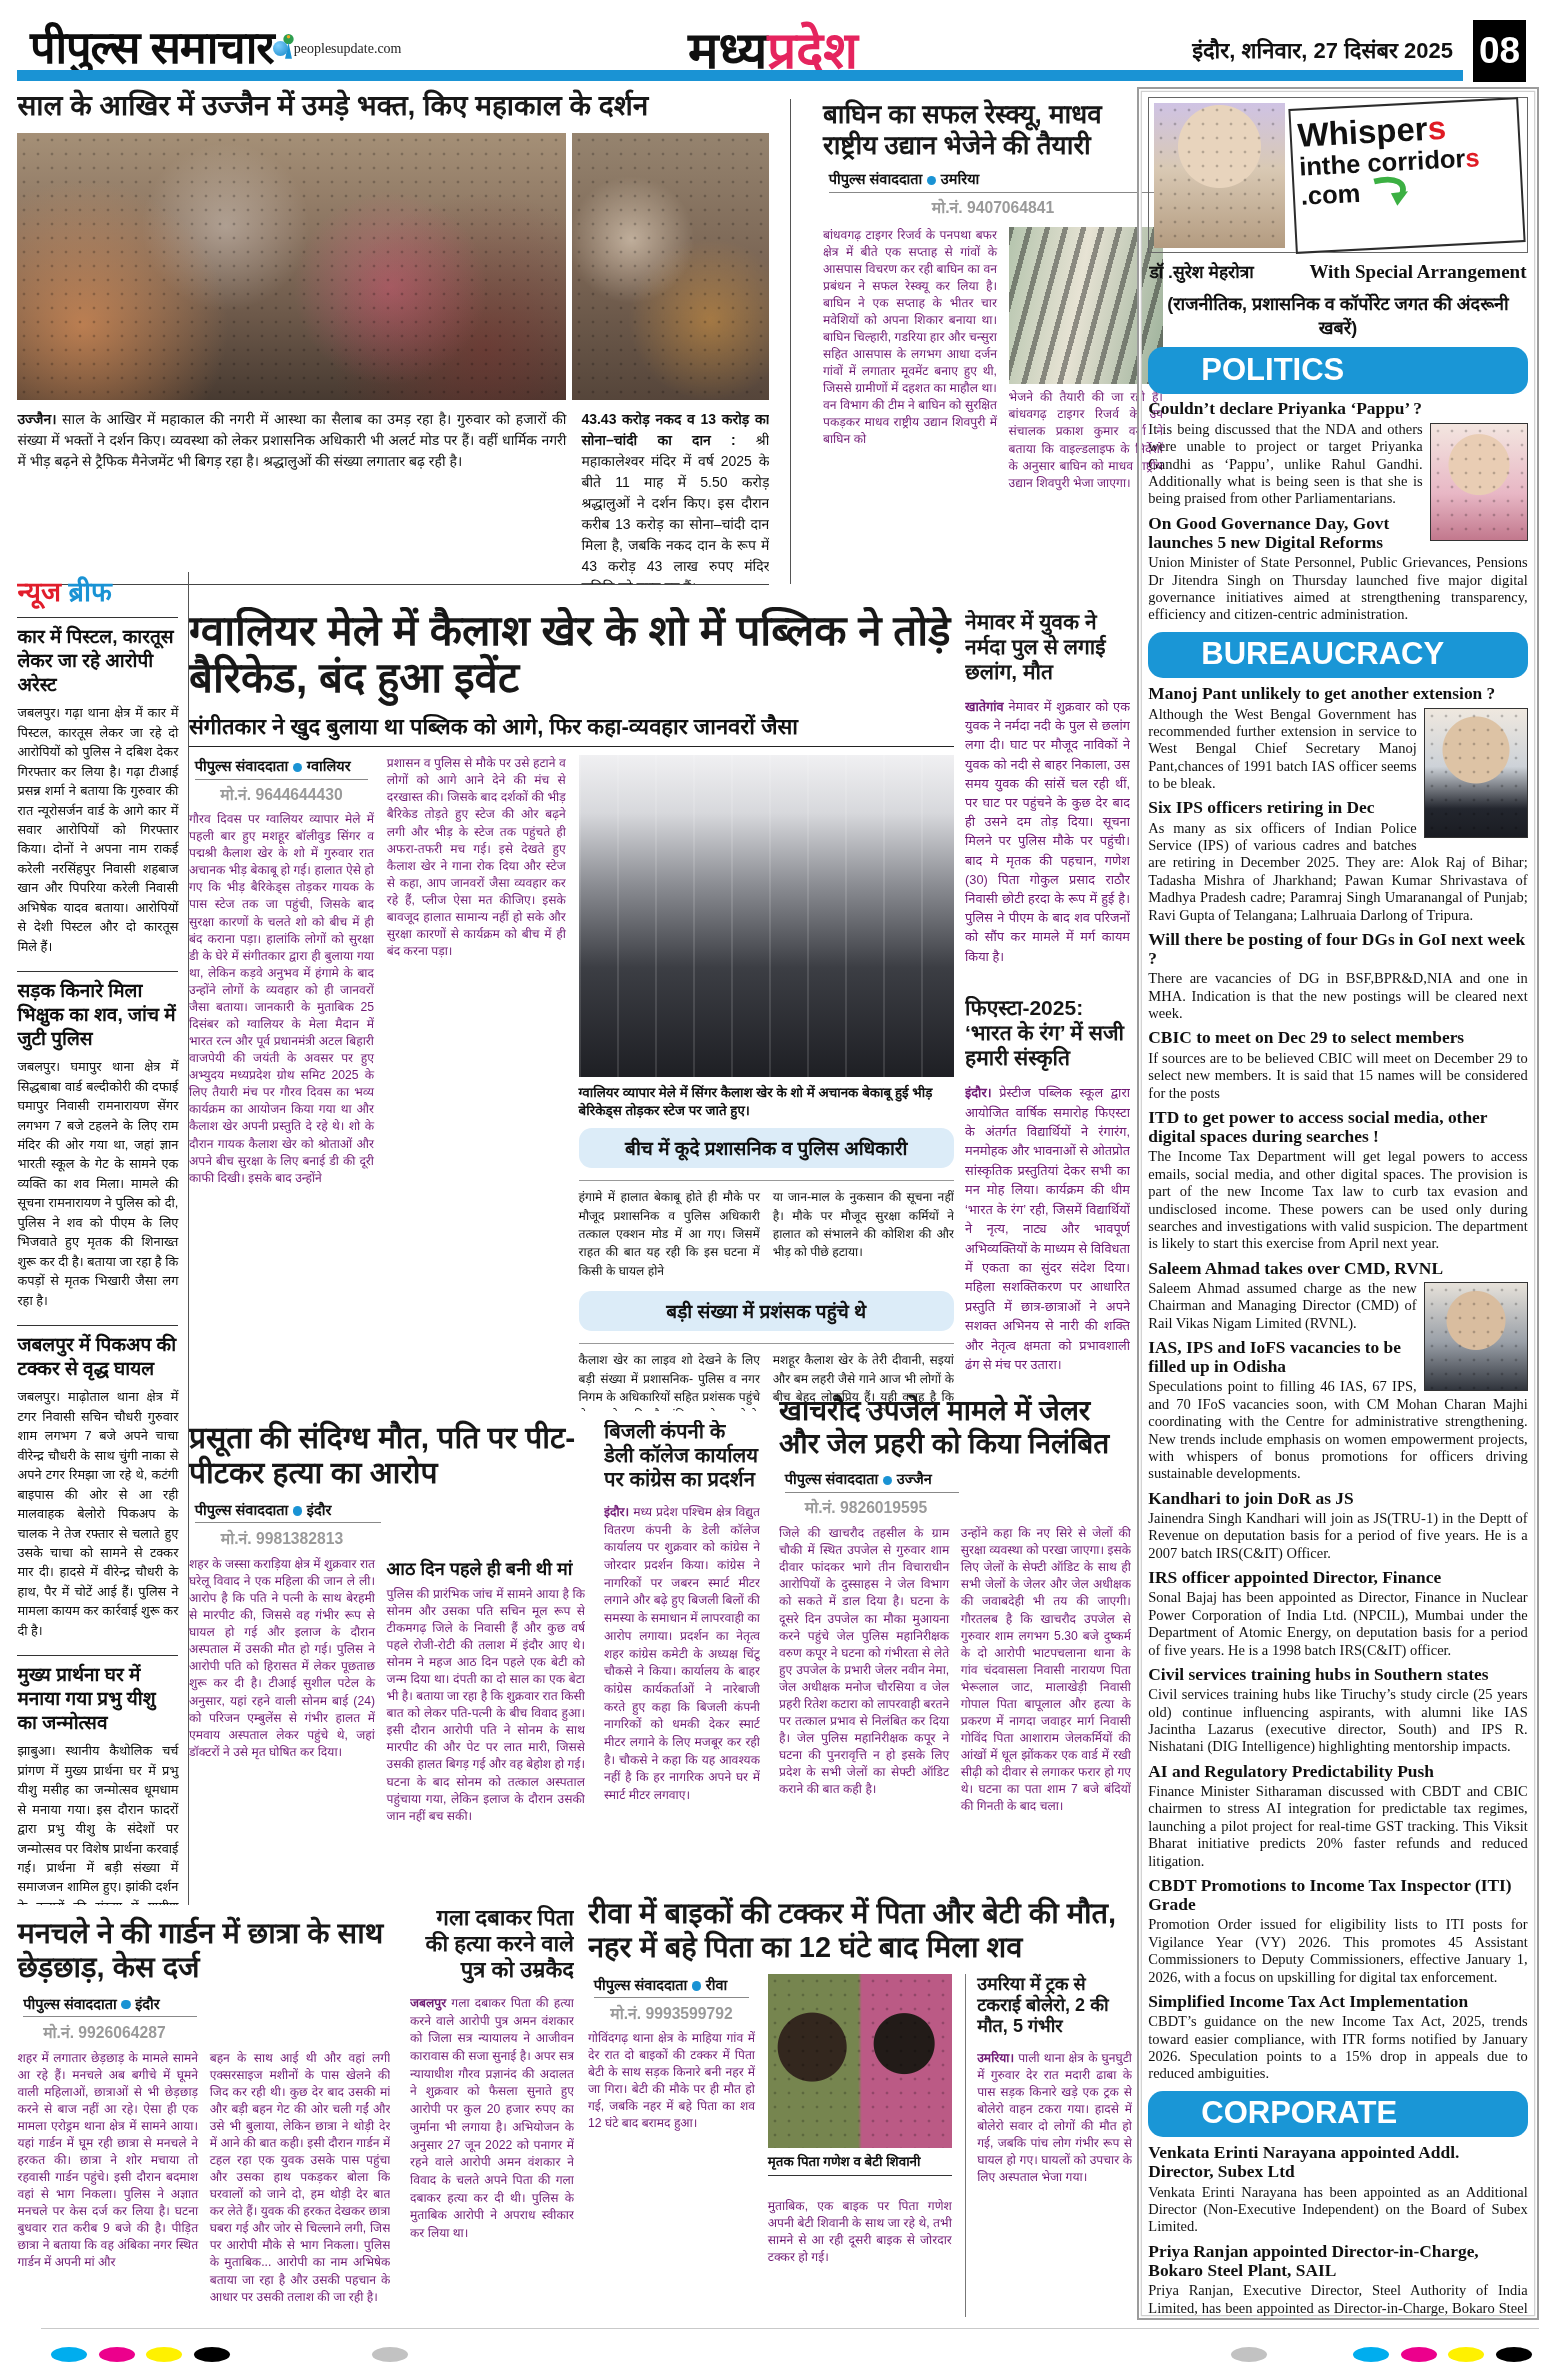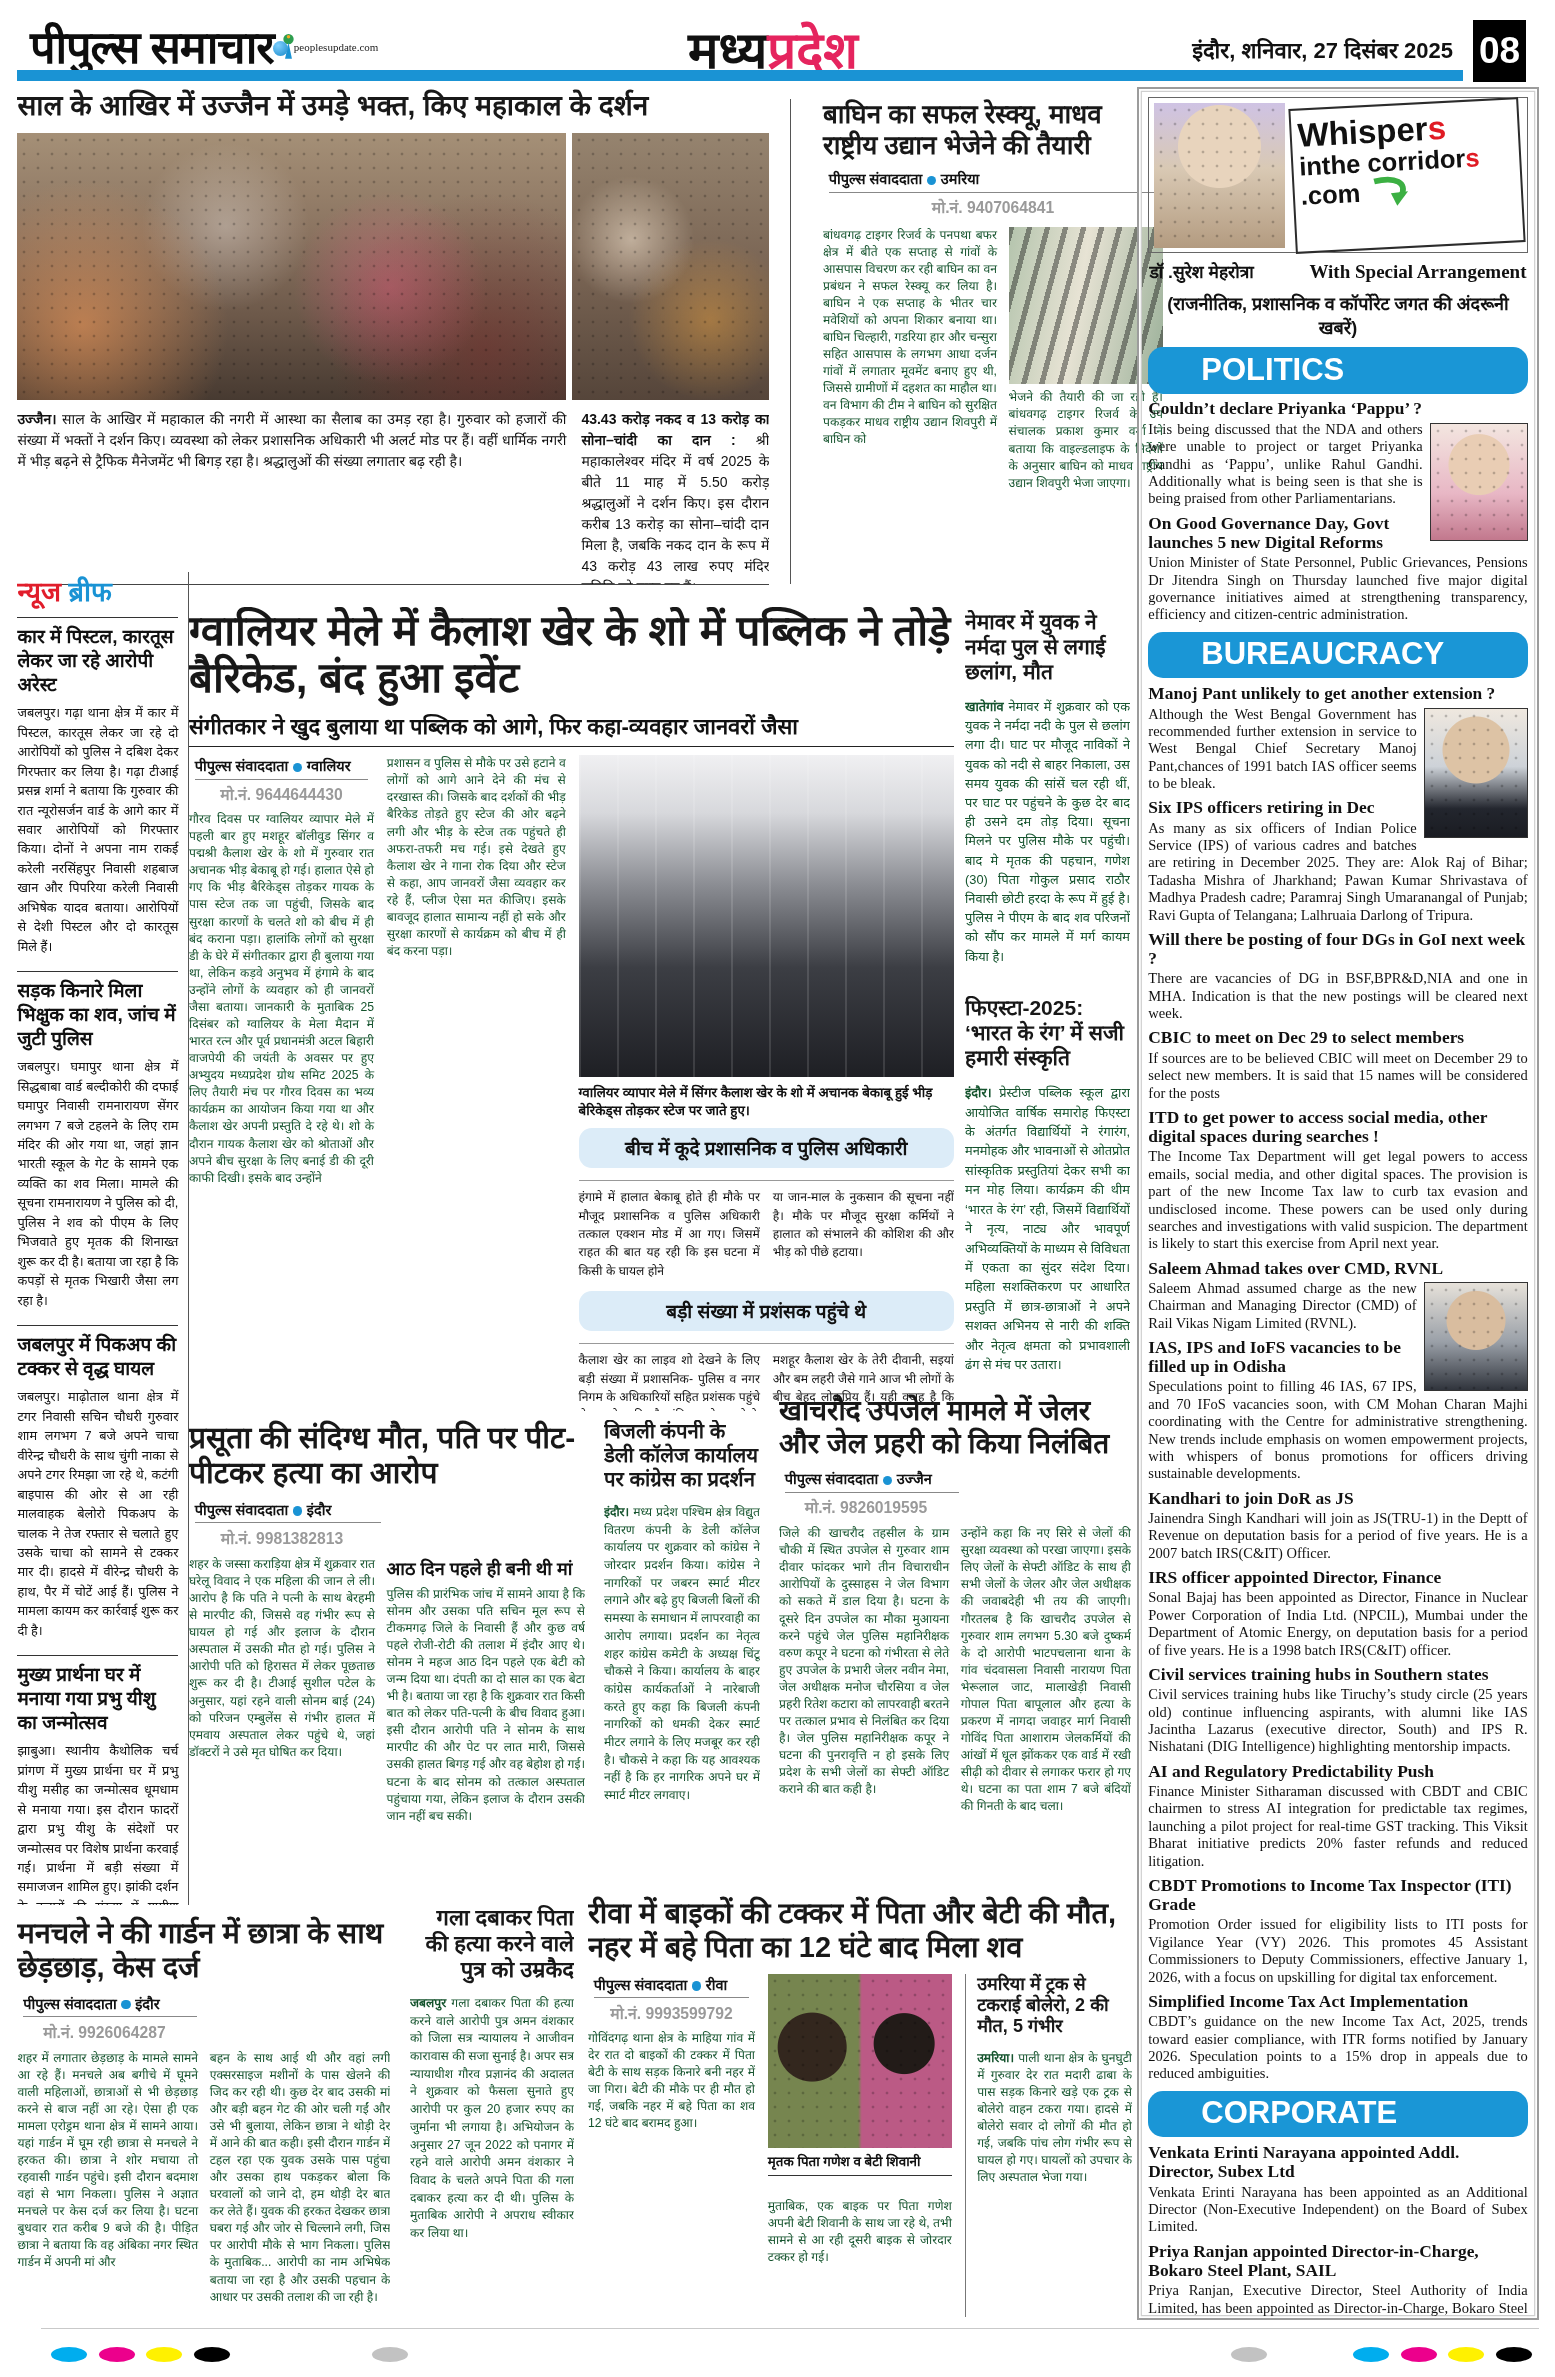--- a/index.html
+++ b/index.html
@@ -2,34 +2,34 @@
 <html style="font-size:9.3px"><head>
 <meta charset="utf-8">
 <style>
   html,body{margin:0;padding:0;background:#e9e9e9;}
   .page{position:relative;width:1555px;height:2377px;background:#ffffff;margin:0 auto;
         font-family:"Liberation Sans","DejaVu Sans",sans-serif;color:#111;overflow:hidden;}
   .abs{position:absolute;}
   .clip{overflow:hidden;}
   
   .logo{left:30px;top:15px;font-size:45px;font-weight:bold;letter-spacing:-1.2px;color:#0d0d0d;display:flex;align-items:center;gap:3.5px;}
-  .site{left:273px;top:41px;font-size:11px;font-family:"Liberation Serif","DejaVu Serif",serif;display:flex;gap:5.8px;color:#222;}
+  .site{left:273px;top:41px;font-size:14px;font-family:"Liberation Serif","DejaVu Serif",serif;display:flex;gap:5.8px;color:#222;}
   .globe{width:15px;height:15px;border-radius:50%;background:radial-gradient(circle at 35% 30%,#7fd0ff,#1688c9);display:inline-block;}
   .edition{left:688px;top:12.8px;font-size:51px;font-weight:bold;}
   .edition .red{color:#e5245e;}
   .dateline{right:102px;top:34px;font-size:22px;font-weight:bold;}
   .pagebox{right:29px;top:20px;width:53px;height:62px;background:#000;color:#fff;font-size:37px;font-weight:bold;
            display:flex;align-items:center;justify-content:center;}
   .bluebar{left:17.4px;top:70px;width:1446px;height:10.5px;background:#1a93d4;}
   
   .hl{font-weight:bold;color:#181818;line-height:1.18;}
   .byline{font-weight:bold;font-size:14.5px;text-align:left;border-bottom:1.2px solid #888;padding-bottom:3.5px;margin:0 5.8px;}
   .byline .dot{display:inline-block;width:9.3px;height:9.3px;border-radius:50%;background:#1a93d4;margin:0 4.6px;vertical-align:middle;}
   .phone{color:#9a9a9a;font-weight:bold;font-size:15.7px;text-align:center;margin-top:3.5px;}
-  .bodytxt{font-size:12.2px;line-height:1.4;text-align:justify;color:#14532d;}
+  .bodytxt{font-size:12.2px;line-height:1.4;text-align:justify;color:#701a75;}
   .lead{font-weight:bold;}
   .ph{position:relative;background:#888;}
   .ph::after{content:"";position:absolute;inset:0;background-image:radial-gradient(rgba(0,0,0,.22) 1.2px,transparent 1.7px);background-size:14px 14px;}
   .cols{display:flex;gap:11.6px;}
   .vr{border-left:0.6px solid #555;padding-left:10.5px;}
   .hbox-title{background:#dcecf8;border-radius:12.8px;text-align:center;font-weight:bold;font-size:19px;padding:7px 3.5px;}
   .hbox-cols{display:flex;gap:12.8px;margin-top:12px;border-top:1.2px solid #999;padding-top:7px;}
   .hbox-cols p{margin:0;flex:1;font-size:12.2px;line-height:1.5;text-align:justify;}
   
   #mahakal{left:17.4px;top:87px;width:752px;height:497px;border-bottom:1.2px solid #444;}

